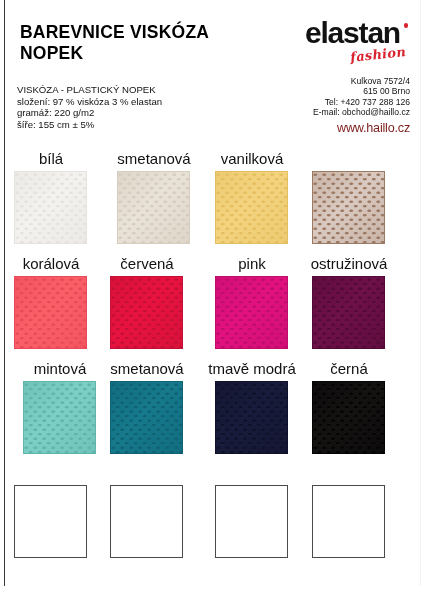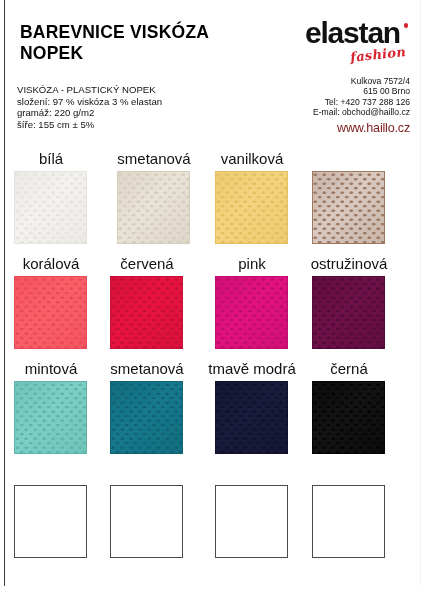--- a/index.html
+++ b/index.html
@@ -235,21 +235,21 @@
         <div class="swatch-cell" style="left: 204px;">
           <div class="swatch-label">pink</div>
           <div class="swatch-box" style="background-color: rgb(226, 17, 127); background-image: radial-gradient(3.4px 2.2px at 25% 30%, rgb(191, 13, 107) 0%, rgb(191, 13, 107) 42%, rgba(255, 255, 255, 0) 72%), radial-gradient(3.4px 2.2px at 75% 80%, rgb(191, 13, 107) 0%, rgb(191, 13, 107) 42%, rgba(255, 255, 255, 0) 72%), radial-gradient(2.6px 1.8px at 25% 34%, rgba(255, 255, 255, 0.3) 0%, rgba(255, 255, 255, 0) 70%), radial-gradient(2.6px 1.8px at 75% 84%, rgba(255, 255, 255, 0.3) 0%, rgba(255, 255, 255, 0) 70%), linear-gradient(135deg, rgb(210, 15, 118) 0%, rgb(226, 17, 127) 45%, rgb(210, 15, 118) 100%); background-size: 9px 9px, 9px 9px, 9px 9px, 9px 9px, 100% 100%; border-color: rgb(191, 13, 107);"></div>
         </div>
         <div class="swatch-cell" style="left: 301px;">
           <div class="swatch-label">ostružinová</div>
           <div class="swatch-box" style="background-color: rgb(110, 16, 73); background-image: radial-gradient(3.4px 2.2px at 25% 30%, rgb(83, 10, 55) 0%, rgb(83, 10, 55) 42%, rgba(255, 255, 255, 0) 72%), radial-gradient(3.4px 2.2px at 75% 80%, rgb(83, 10, 55) 0%, rgb(83, 10, 55) 42%, rgba(255, 255, 255, 0) 72%), radial-gradient(2.6px 1.8px at 25% 34%, rgba(255, 255, 255, 0.3) 0%, rgba(255, 255, 255, 0) 70%), radial-gradient(2.6px 1.8px at 75% 84%, rgba(255, 255, 255, 0.3) 0%, rgba(255, 255, 255, 0) 70%), linear-gradient(135deg, rgb(97, 13, 64) 0%, rgb(110, 16, 73) 45%, rgb(97, 13, 64) 100%); background-size: 9px 9px, 9px 9px, 9px 9px, 9px 9px, 100% 100%; border-color: rgb(83, 10, 55);"></div>
         </div>
       </div>
       <div class="swatch-row">
-        <div class="swatch-cell" style="left: 3px;">
+        <div class="swatch-cell" style="left: 12px;">
           <div class="swatch-label">mintová</div>
           <div class="swatch-box" style="background-color: rgb(124, 207, 196); background-image: radial-gradient(3.4px 2.2px at 25% 30%, rgb(95, 181, 170) 0%, rgb(95, 181, 170) 42%, rgba(255, 255, 255, 0) 72%), radial-gradient(3.4px 2.2px at 75% 80%, rgb(95, 181, 170) 0%, rgb(95, 181, 170) 42%, rgba(255, 255, 255, 0) 72%), radial-gradient(2.6px 1.8px at 25% 34%, rgba(255, 255, 255, 0.3) 0%, rgba(255, 255, 255, 0) 70%), radial-gradient(2.6px 1.8px at 75% 84%, rgba(255, 255, 255, 0.3) 0%, rgba(255, 255, 255, 0) 70%), linear-gradient(135deg, rgb(111, 195, 184) 0%, rgb(124, 207, 196) 45%, rgb(111, 195, 184) 100%); background-size: 9px 9px, 9px 9px, 9px 9px, 9px 9px, 100% 100%; border-color: rgb(95, 181, 170);"></div>
         </div>
         <div class="swatch-cell" style="left: 99px;">
           <div class="swatch-label">smetanová</div>
           <div class="swatch-box" style="background-color: rgb(22, 121, 140); background-image: radial-gradient(3.4px 2.2px at 25% 30%, rgb(14, 98, 116) 0%, rgb(14, 98, 116) 42%, rgba(255, 255, 255, 0) 72%), radial-gradient(3.4px 2.2px at 75% 80%, rgb(14, 98, 116) 0%, rgb(14, 98, 116) 42%, rgba(255, 255, 255, 0) 72%), radial-gradient(2.6px 1.8px at 25% 34%, rgba(255, 255, 255, 0.3) 0%, rgba(255, 255, 255, 0) 70%), radial-gradient(2.6px 1.8px at 75% 84%, rgba(255, 255, 255, 0.3) 0%, rgba(255, 255, 255, 0) 70%), linear-gradient(135deg, rgb(18, 109, 128) 0%, rgb(22, 121, 140) 45%, rgb(18, 109, 128) 100%); background-size: 9px 9px, 9px 9px, 9px 9px, 9px 9px, 100% 100%; border-color: rgb(14, 98, 116);"></div>
         </div>
         <div class="swatch-cell" style="left: 204px;">
           <div class="swatch-label">tmavě modrá</div>
           <div class="swatch-box" style="background-color: rgb(25, 27, 60); background-image: radial-gradient(3.4px 2.2px at 25% 30%, rgb(15, 16, 41) 0%, rgb(15, 16, 41) 42%, rgba(255, 255, 255, 0) 72%), radial-gradient(3.4px 2.2px at 75% 80%, rgb(15, 16, 41) 0%, rgb(15, 16, 41) 42%, rgba(255, 255, 255, 0) 72%), radial-gradient(2.6px 1.8px at 25% 34%, rgba(255, 255, 255, 0.3) 0%, rgba(255, 255, 255, 0) 70%), radial-gradient(2.6px 1.8px at 75% 84%, rgba(255, 255, 255, 0.3) 0%, rgba(255, 255, 255, 0) 70%), linear-gradient(135deg, rgb(20, 22, 51) 0%, rgb(25, 27, 60) 45%, rgb(20, 22, 51) 100%); background-size: 9px 9px, 9px 9px, 9px 9px, 9px 9px, 100% 100%; border-color: rgb(15, 16, 41);"></div>

